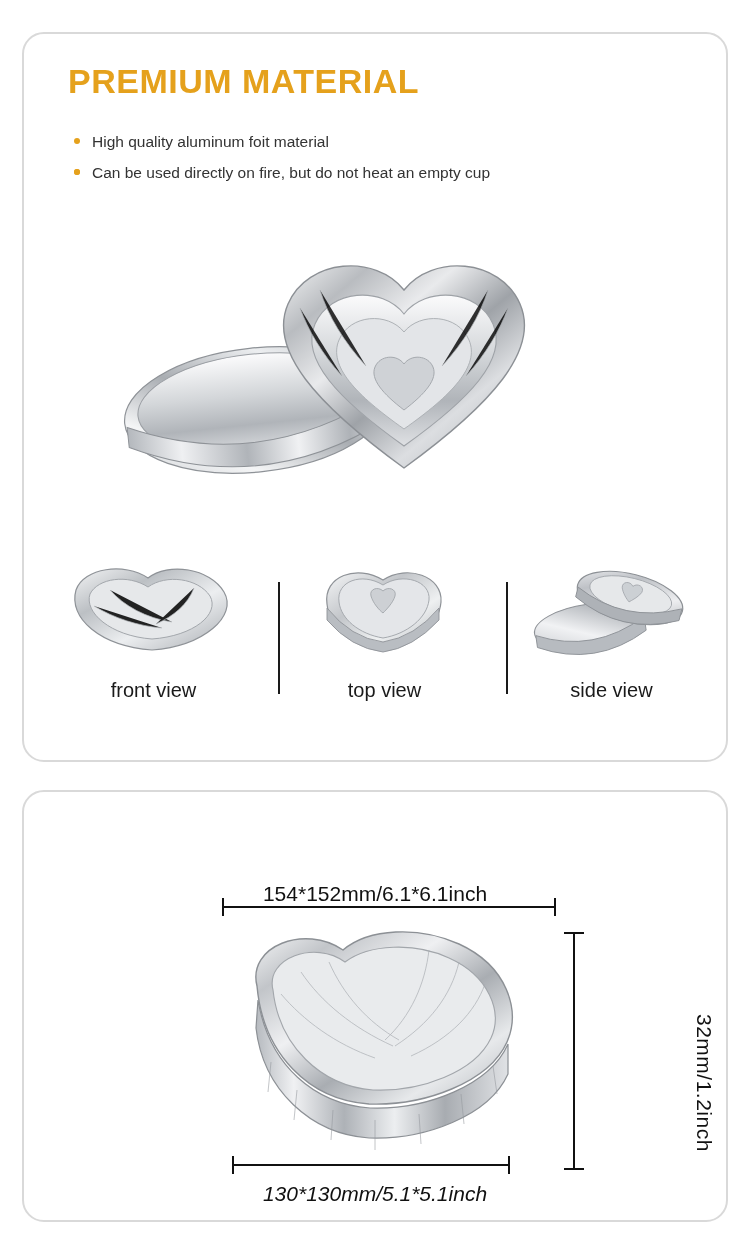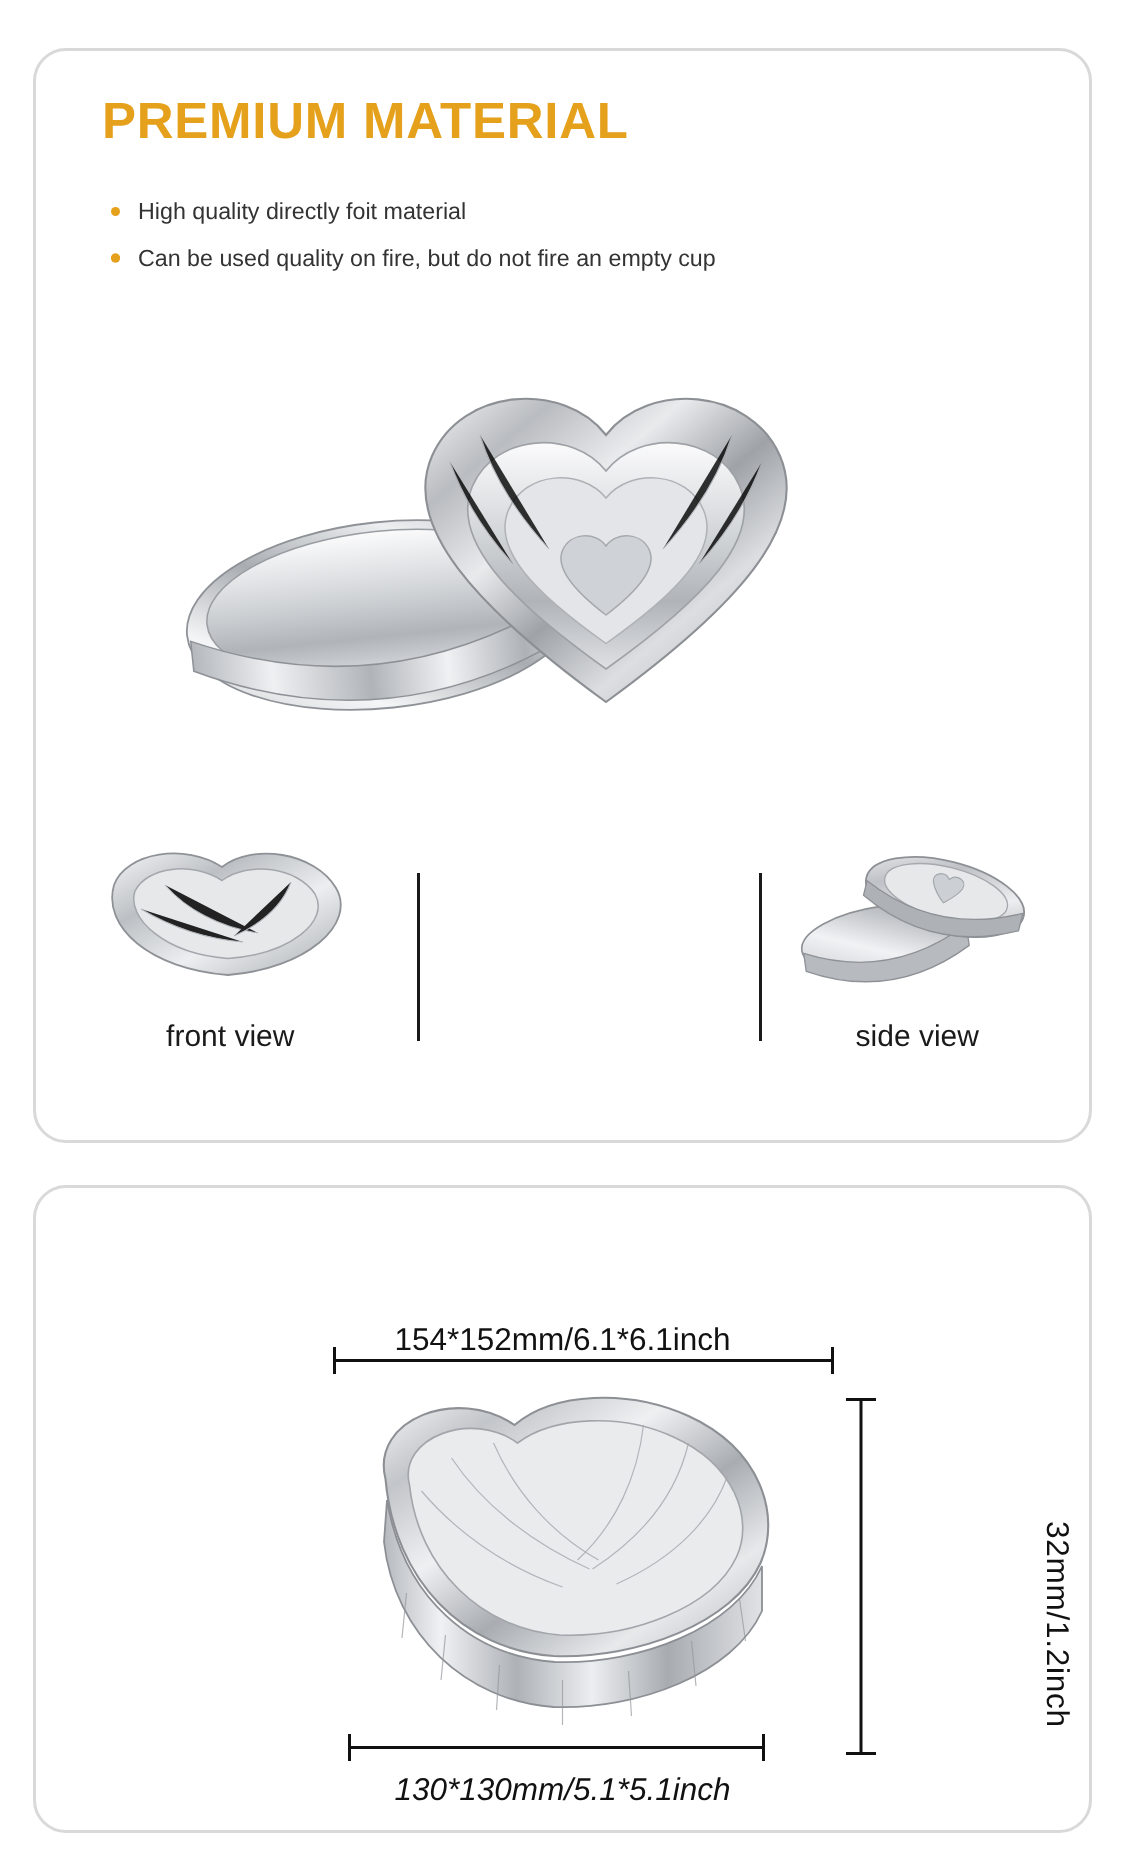--- a/index.html
+++ b/index.html
@@ -155,28 +155,28 @@
 
 <div class="page">
 
   <div class="panel panel-premium">
 
     <h1 class="section-title title-premium">PREMIUM MATERIAL</h1>
 
     <ul class="bullets">
       <li>
         <span class="dot"></span>
-        <span>High quality directly foit material</span>
+        <span>High quality aluminum foit material</span>
       </li>
       <li>
         <span class="dot"></span>
       </li>
       <li>
         <span class="dot"></span>
-        <span>Can be used quality on fire, but do not fire an empty cup</span>
+        <span>Can be used directly on fire, but do not heat an empty cup</span>
       </li>
     </ul>
 
     <div class="hero">
       <svg width="706" height="320" viewBox="0 0 706 320">
         <defs>
           <linearGradient id="foilA" x1="0" y1="0" x2="1" y2="1">
             <stop offset="0%" stop-color="#f2f3f4"></stop>
             <stop offset="18%" stop-color="#b9bcc0"></stop>
             <stop offset="36%" stop-color="#e9eaec"></stop>
@@ -249,20 +249,39 @@
             <g stroke="#a9adb2" stroke-width="0.7" opacity="0.85">
               <path d="M-60,-6 C-40,6 -16,14 8,16"></path>
               <path d="M-44,-22 C-30,-6 -8,6 18,10"></path>
               <path d="M40,-24 C34,-8 20,4 2,12"></path>
             </g>
           </g>
         </svg>
         <div class="view-label">front view</div>
       </div>
 
+      <div class="view-col c2">
+        <svg width="200" height="115" viewBox="0 0 200 115">
+          <defs>
+            <linearGradient id="tv1" x1="0" y1="0" x2="1" y2="1">
+              <stop offset="0%" stop-color="#f5f6f7"></stop>
+              <stop offset="35%" stop-color="#c3c6ca"></stop>
+              <stop offset="65%" stop-color="#eef0f1"></stop>
+              <stop offset="100%" stop-color="#aeb2b7"></stop>
+            </linearGradient>
+          </defs>
+          <g transform="translate(100,56)">
+            <path d="M-58,-6 C-62,-34 -28,-46 -2,-30 C22,-46 58,-34 56,-8 C54,16 28,36 -2,40 C-32,36 -56,16 -58,-6 Z" fill="url(#tv1)" stroke="#8e9297" stroke-width="1.2"></path>
+            <path d="M-46,-8 C-49,-29 -23,-38 -2,-25 C18,-38 46,-29 44,-10 C42,8 22,24 -2,28 C-26,24 -44,9 -46,-8 Z" fill="#e4e6e9" stroke="#a6aaaf" stroke-width="1"></path>
+            <path d="M-14,-14 C-16,-21 -7,-24 -2,-19 C3,-24 12,-21 10,-14 C8,-7 1,0 -2,3 C-6,0 -12,-7 -14,-14 Z" fill="#cdd0d4" stroke="#a3a7ac" stroke-width="0.9"></path>
+            <path d="M-58,-2 q24,30 56,34 q32,-5 56,-34 l0,12 q-26,28 -56,32 q-32,-4 -56,-32 Z" fill="#b9bdc2" stroke="#8e9297" stroke-width="0.9"></path>
+          </g>
+        </svg>
+        <div class="view-label">top view</div>
+      </div>
 
       <div class="view-col c3">
         <svg width="220" height="115" viewBox="0 0 220 115">
           <defs>
             <linearGradient id="sv1" x1="0" y1="0" x2="1" y2="1">
               <stop offset="0%" stop-color="#f2f3f5"></stop>
               <stop offset="30%" stop-color="#bec1c6"></stop>
               <stop offset="62%" stop-color="#edeef0"></stop>
               <stop offset="100%" stop-color="#a7abb0"></stop>
             </linearGradient>

